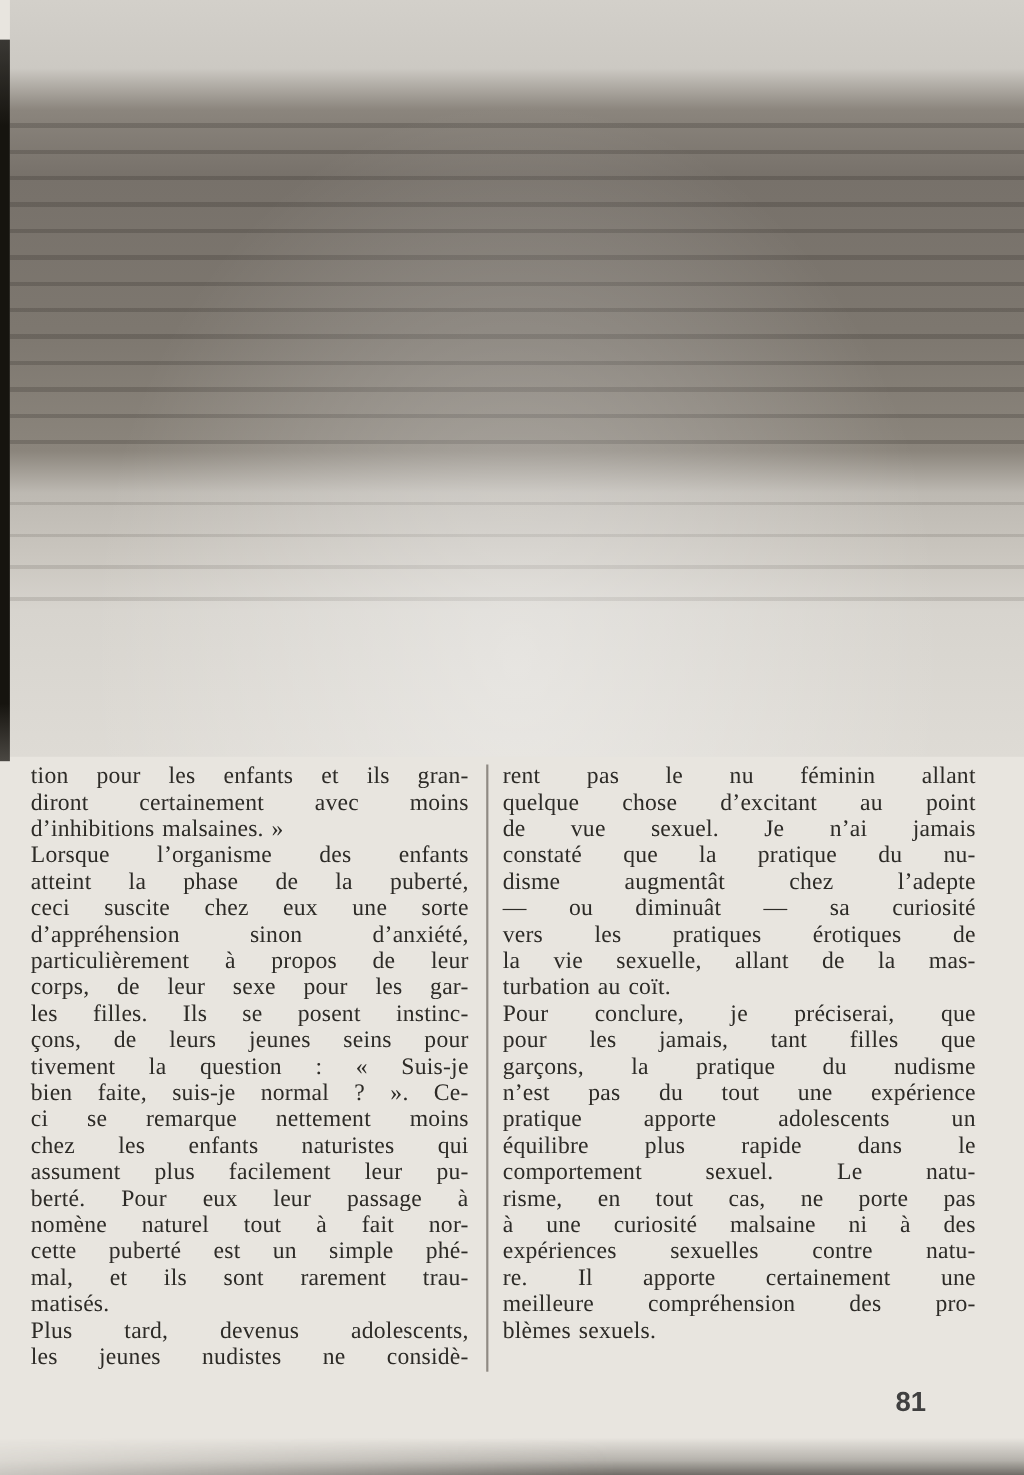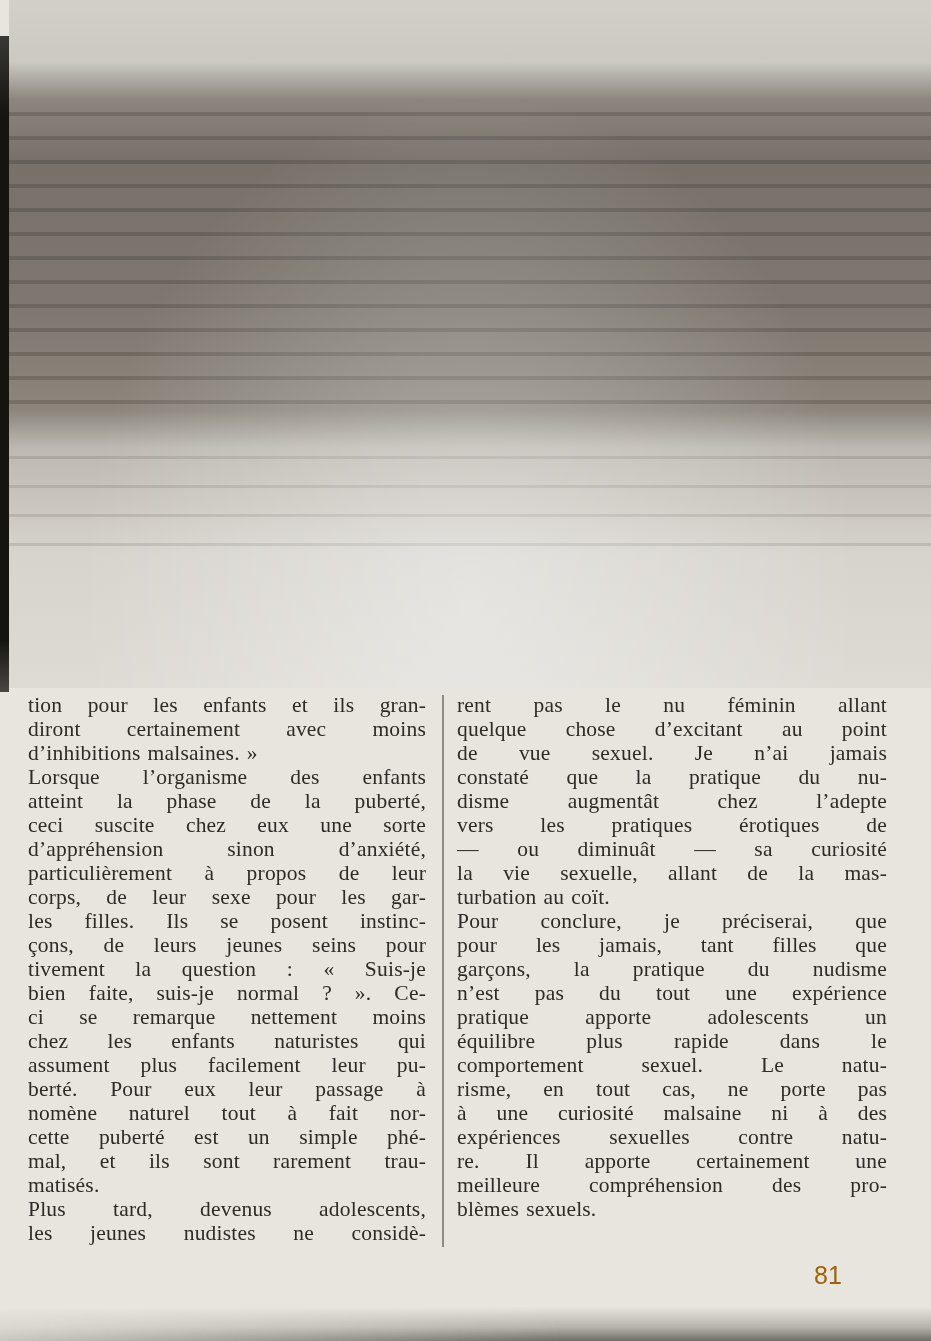--- a/index.html
+++ b/index.html
@@ -58,21 +58,21 @@
   .divider {
     position: absolute; left: 442px; top: 695px;
     width: 2px; height: 552px;
     background: #8f8a83;
   }
 
   .page-number {
     position: absolute; left: 800px; top: 1261px; width: 56px;
     text-align: center;
     font-family: "Liberation Sans", sans-serif;
-    font-weight: normal; font-size: 25px; color: #a16207;
+    font-weight: bold; font-size: 25px; color: #404040;
   }
 
   
   .edge-strip-bottom {
     position: absolute; left: 0; bottom: 0; width: 100%; height: 34px;
     background: linear-gradient(to bottom, rgba(120,116,110,0) 0, rgba(120,116,110,0.45) 60%, rgba(90,87,81,0.85) 100%);
     -webkit-mask-image: linear-gradient(to right, rgba(0,0,0,0.25), rgba(0,0,0,1) 60%);
             mask-image: linear-gradient(to right, rgba(0,0,0,0.25), rgba(0,0,0,1) 60%);
   }
 </style>
@@ -119,22 +119,22 @@
 
   <div class="divider"></div>
 
   <div class="col col-right">
     <div>
         <div class="line">rent pas le nu féminin allant</div>
         <div class="line">quelque chose d’excitant au point</div>
         <div class="line">de vue sexuel. Je n’ai jamais</div>
         <div class="line">constaté que la pratique du nu-</div>
         <div class="line">disme augmentât chez l’adepte</div>
+        <div class="line">— ou diminuât — sa curiosité</div>
         <div class="line">vers les pratiques érotiques de</div>
-        <div class="line">— ou diminuât — sa curiosité</div>
         <div class="line">la vie sexuelle, allant de la mas-</div>
         <div class="line no-just">turbation au coït.</div>
         <div class="line">Pour conclure, je préciserai, que</div>
         <div class="line">pour les jamais, tant filles que</div>
         <div class="line">garçons, la pratique du nudisme</div>
         <div class="line">n’est pas du tout une expérience</div>
         <div class="line">pratique apporte adolescents un</div>
         <div class="line">équilibre plus rapide dans le</div>
         <div class="line">comportement sexuel. Le natu-</div>
         <div class="line">risme, en tout cas, ne porte pas</div>

